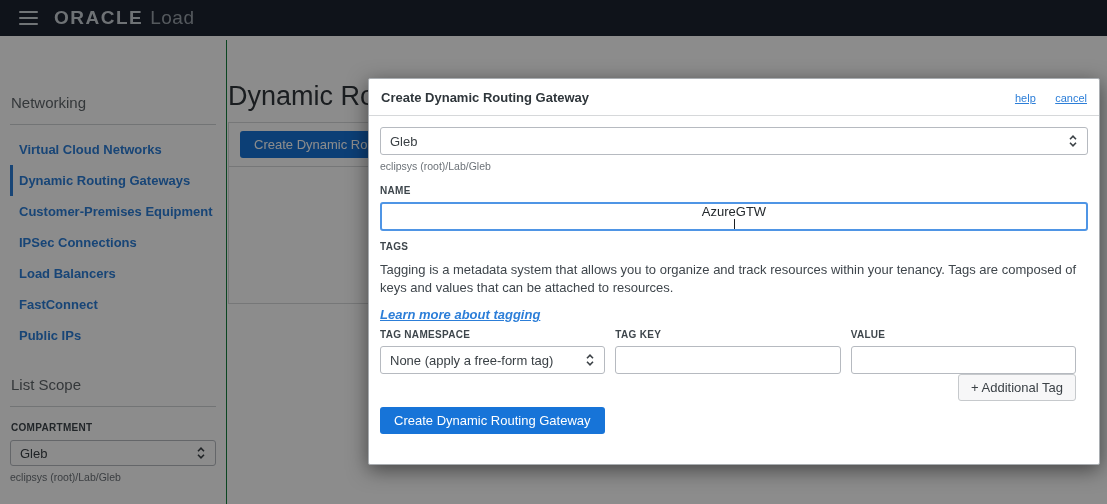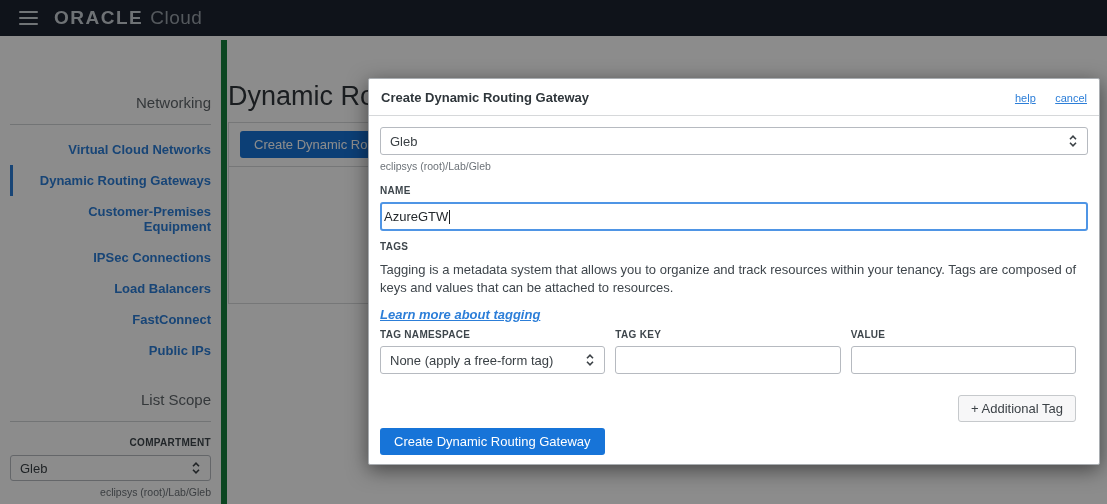--- a/index.html
+++ b/index.html
@@ -18,21 +18,21 @@
           display:flex;align-items:center;z-index:10;}
   .hamburger{width:19px;height:14px;margin-left:19px;display:flex;flex-direction:column;
              justify-content:space-between;cursor:pointer;}
   .hamburger span{display:block;height:2px;background:#cdd3d8;border-radius:1px;}
   .brand{margin-left:16px;font-size:19px;letter-spacing:1.5px;display:flex;align-items:baseline;}
   .brand .b1{color:#c9d0d6;font-weight:700;}
   .brand .b2{color:#9aa2aa;font-weight:300;margin-left:7px;letter-spacing:.5px;}
 
   
   .sidebar{position:absolute;top:40px;left:0;bottom:0;width:227px;background:#fff;
-           border-right:6px solid #15803d;padding:54px 10px 0 10px;z-index:5;text-align:right;}
+           border-right:1px solid #15803d;padding:54px 10px 0 10px;z-index:5;}
   .side-title{font-size:15px;font-weight:400;color:#60666b;margin:0 0 13px 1px;}
   .side-divider{border:none;border-top:1px solid #d0d3d5;margin:0;}
   .nav{list-style:none;margin:9px 0 0;padding:0;}
   .nav a{display:block;padding:8px 0 8px 6px;border-left:3px solid transparent;
          font-size:13px;font-weight:600;color:var(--link_blue);text-decoration:none;line-height:15px;}
   .nav li.active a{font-weight:700;border-left-color:var(--link_blue);}
   .list-scope{margin-top:25px;}
   .field-label{font-size:10px;font-weight:700;color:#3e464c;letter-spacing:.3px;line-height:10px;}
   .side-label{margin:16px 0 7px 1px;}
   .select{height:26px;border:1px solid #b6bac0;border-radius:3px;background:#fff;
@@ -61,44 +61,44 @@
   .modal-header{display:flex;justify-content:space-between;align-items:center;
                 padding:9px 12px;border-bottom:1px solid #d6d8da;}
   .modal-title{font-size:13px;font-weight:700;color:#2f363b;}
   .modal-links a{margin-left:15px;font-size:11px;color:var(--link_blue);text-decoration:underline;cursor:pointer;}
   .modal-body{padding:11px 11px 0;flex:1;font-size:13px;color:#3f464c;}
   .m-label{margin-bottom:6px;}
   .m-select{height:28px;}
   .sec-compartment{margin-bottom:14px;}
   .sec-name{margin-bottom:11px;}
   .text-input{width:100%;height:28px;border:1px solid #b6bac0;border-radius:3px;background:#fff;
-              font-family:inherit;font-size:13px;color:#23282c;padding:0 2px;display:flex;align-items:center;}
+              font-family:inherit;font-size:13px;color:#23282c;padding:0 9px;display:flex;align-items:center;flex-direction:column;}
   .text-input.focused{border:2px solid var(--focus_border);height:29px;}
   .caret{display:inline-block;width:1px;height:14px;background:#1b1f22;margin-left:1px;}
   .tags-desc{margin:9px 0 0;line-height:18px;max-width:712px;}
   .learn-link{display:inline-block;margin-top:10px;font-size:13px;font-weight:600;
               color:var(--link_blue);text-decoration:underline;cursor:pointer;font-style:italic;}
   .tag-grid{margin-top:8px;width:696px;display:grid;grid-template-columns:1fr 1fr 1fr;column-gap:10px;}
-  .additional-row{width:696px;display:flex;justify-content:flex-end;margin-top:21px;}
+  .additional-row{width:696px;display:flex;justify-content:flex-end;}
   .submit-row{margin-top:6px;}
 </style>
 </head>
 <body>
 
 <div class="screen">
 
   <header class="topbar">
     <div class="hamburger">
       <span></span>
         <span></span>
         <span></span>
     </div>
     <div class="brand">
       <span class="b1">ORACLE</span>
-      <span class="b2">Cloud</span>
+      <span class="b2">Load</span>
     </div>
   </header>
 
   <aside class="sidebar">
     <h2 class="side-title">Networking</h2>
     <hr class="side-divider">
     <ul class="nav">
       <li>
           <a href="#">Virtual Cloud Networks</a>
         </li>

